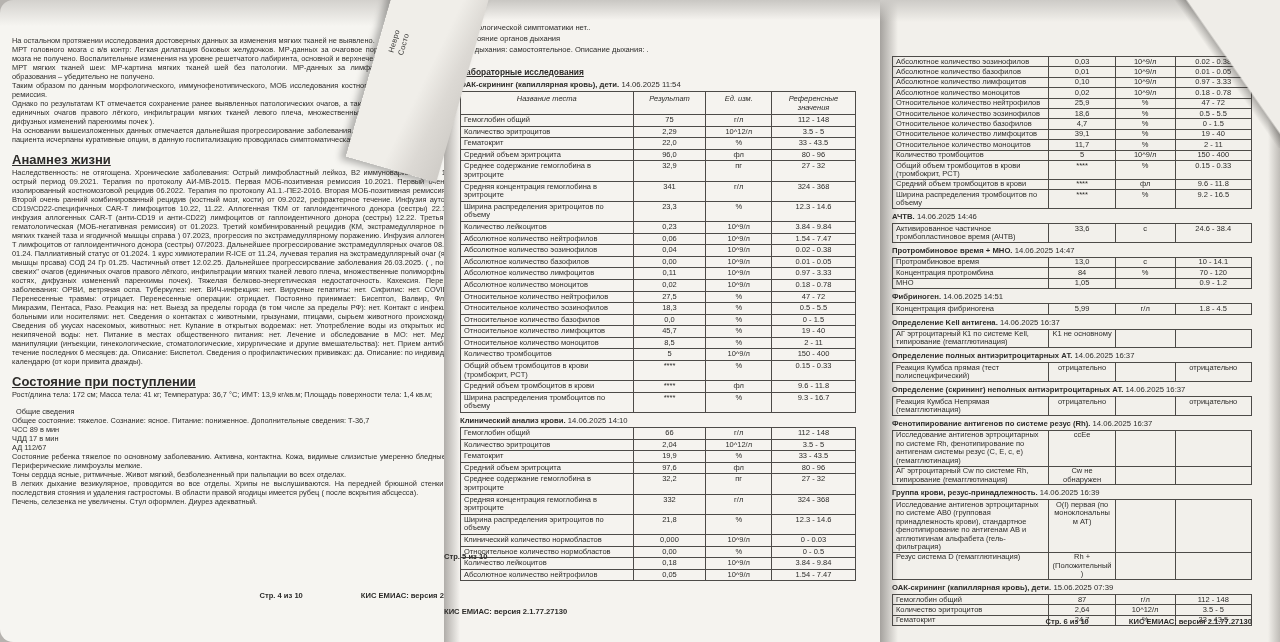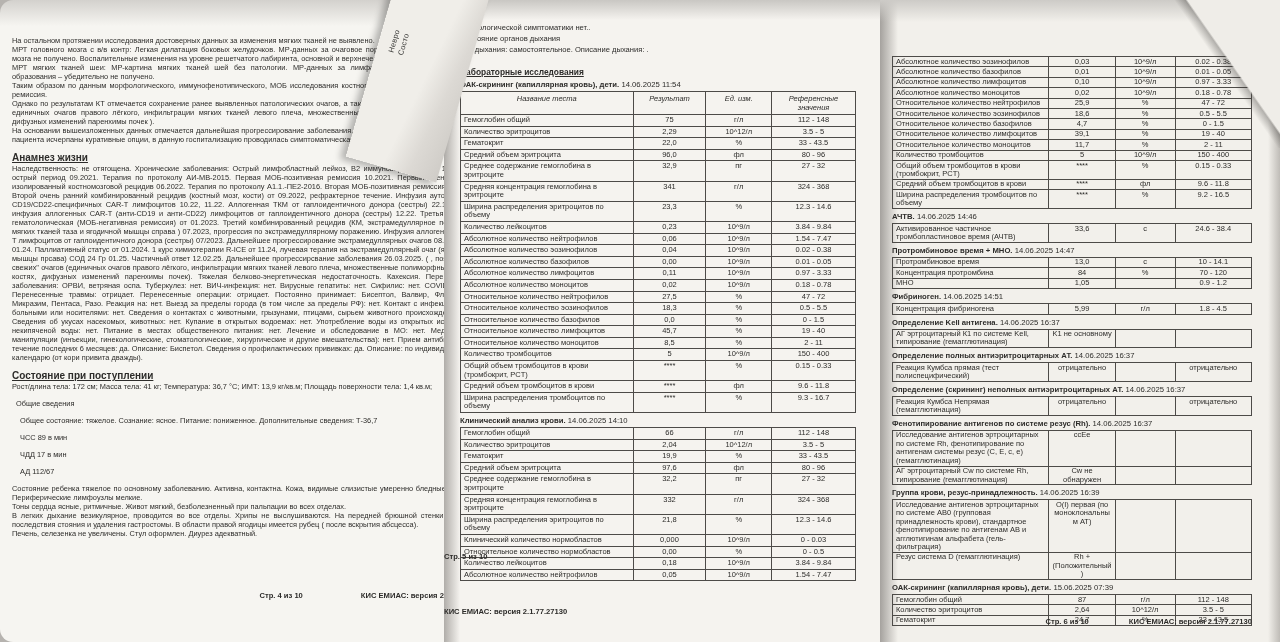--- a/index.html
+++ b/index.html
@@ -35,23 +35,23 @@
       #f2f0eb;
   }
   .content{position:relative;}
   #page4 .content{padding:36px 15px 0 12px;}
   #page5 .content{padding:22px 24px 0 16px;}
   #page6 .content{padding:56px 28px 0 12px;}
 
   
   .p4{font-size:7.4px;line-height:9px;text-align:justify;margin:0;}
   .p4 + .p4{margin-top:0;}
-  .blockhead{font-size:10px;font-weight:bold;text-decoration:underline;margin:8px 0 1px 0;}
+  .blockhead{font-size:13px;font-weight:bold;text-decoration:underline;margin:8px 0 1px 0;}
   .plain-sub{font-size:7.4px;margin:8px 0 0 4px;}
-  .vline{font-size:7.4px;line-height:9px;margin:8px;}
+  .vline{font-size:7.4px;line-height:9px;margin:0;}
 
   
   .intro{font-size:7.6px;line-height:11px;margin:0;}
   .labhead{font-size:8.4px;font-weight:bold;text-decoration:underline;margin:12px 0 2px 0;}
   .secthead{font-size:7.7px;margin:3px 0 2px 0;}
   .secthead b{font-weight:bold;}
 
   
   table{border-collapse:collapse;width:100%;table-layout:fixed;}
   td{

